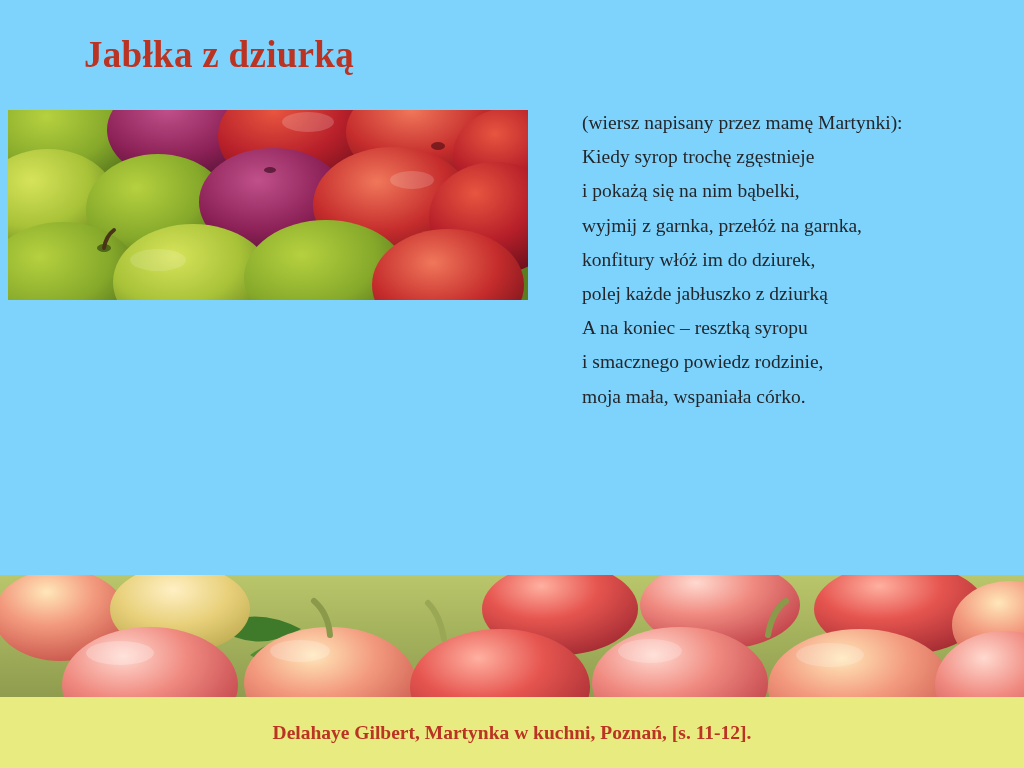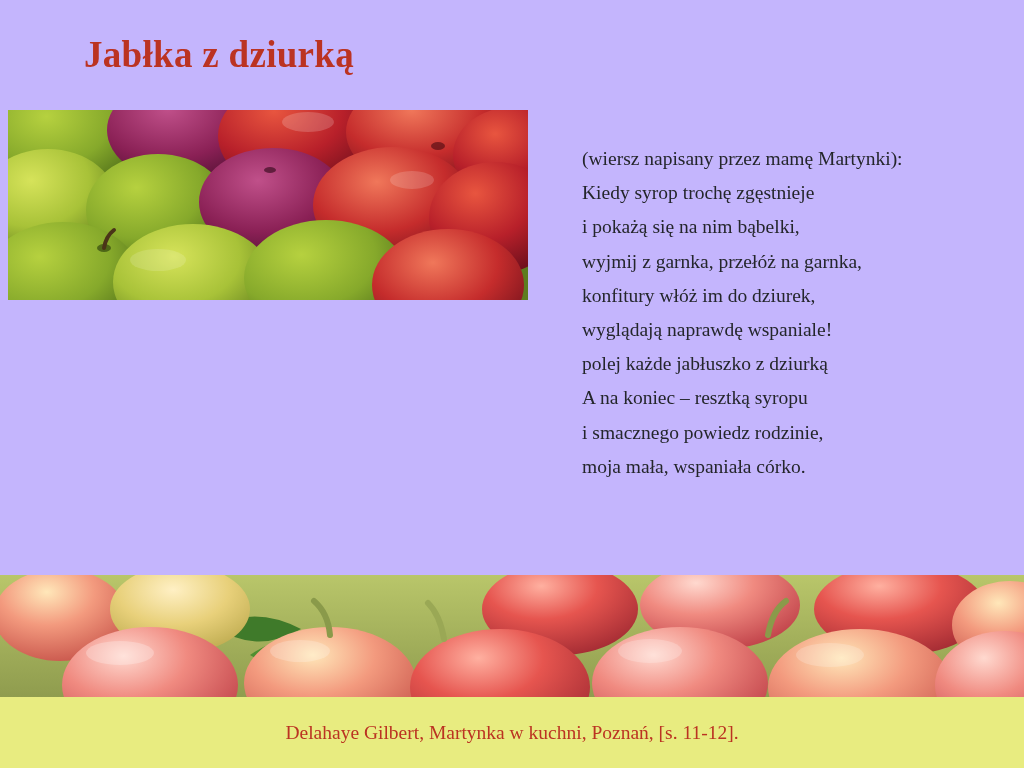--- a/index.html
+++ b/index.html
@@ -11,21 +11,21 @@
     height: 768px;
     background: #e8ec80;
     font-family: "Liberation Serif", serif;
     overflow: hidden;
     position: relative;
   }
   .slide {
     position: relative;
     width: 1024px;
     height: 768px;
-    background: #c4b5fd;
+    background: #7dd3fc;
   }
 
   
   .title {
     position: absolute;
     left: 84px;
     top: 33px;
     font-family: "Liberation Serif", serif;
     font-weight: bold;
     font-size: 37px;
@@ -67,21 +67,20 @@
 
   
   .poem {
     position: absolute;
     left: 582px;
     top: 106px;
     width: 420px;
     font-size: 19.5px;
     line-height: 34.2px;
     color: #24262b;
-    margin-top: 36px;
   }
   .poem .line {
     display: block;
     white-space: nowrap;
   }
 
   
   .photo-bottom {
     position: absolute;
     left: 0;
@@ -99,21 +98,21 @@
     top: 697px;
     width: 1024px;
     height: 71px;
     background: #e8ec80;
     display: flex;
     align-items: center;
     justify-content: center;
   }
   .footer-text {
     font-family: "Liberation Serif", serif;
-    font-weight: normal;
+    font-weight: bold;
     font-size: 19.5px;
     color: #bb3322;
     white-space: nowrap;
   }
 </style>
 </head>
 <body>
 
 <div class="slide">
 
@@ -178,21 +177,20 @@
     </svg>
   </div>
 
 
   <div class="poem">
     <span class="line">(wiersz napisany przez mamę Martynki):</span>
     <span class="line">Kiedy syrop trochę zgęstnieje</span>
     <span class="line">i pokażą się na nim bąbelki,</span>
     <span class="line">wyjmij z garnka, przełóż na garnka,</span>
     <span class="line">konfitury włóż im do dziurek,</span>
-    <span class="line">wyglądają naprawdę wspaniale!</span>
     <span class="line">polej każde jabłuszko z dziurką</span>
     <span class="line">A na koniec – resztką syropu</span>
     <span class="line">i smacznego powiedz rodzinie,</span>
     <span class="line">moja mała, wspaniała córko.</span>
   </div>
 
   <div class="photo-bottom">
     <svg width="1024" height="122" viewBox="0 0 1024 122" aria-hidden="true">
       <defs>
         <linearGradient id="bg2" x1="0" y1="0" x2="0" y2="1">

